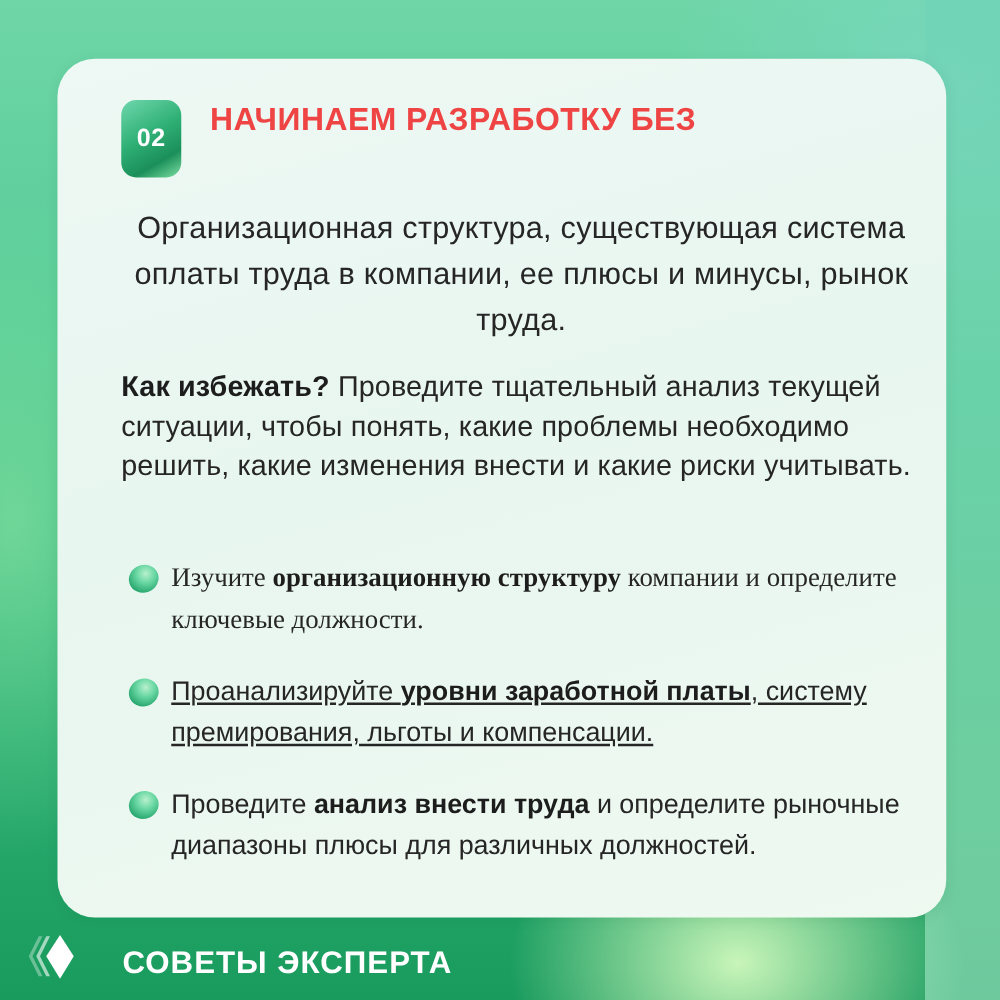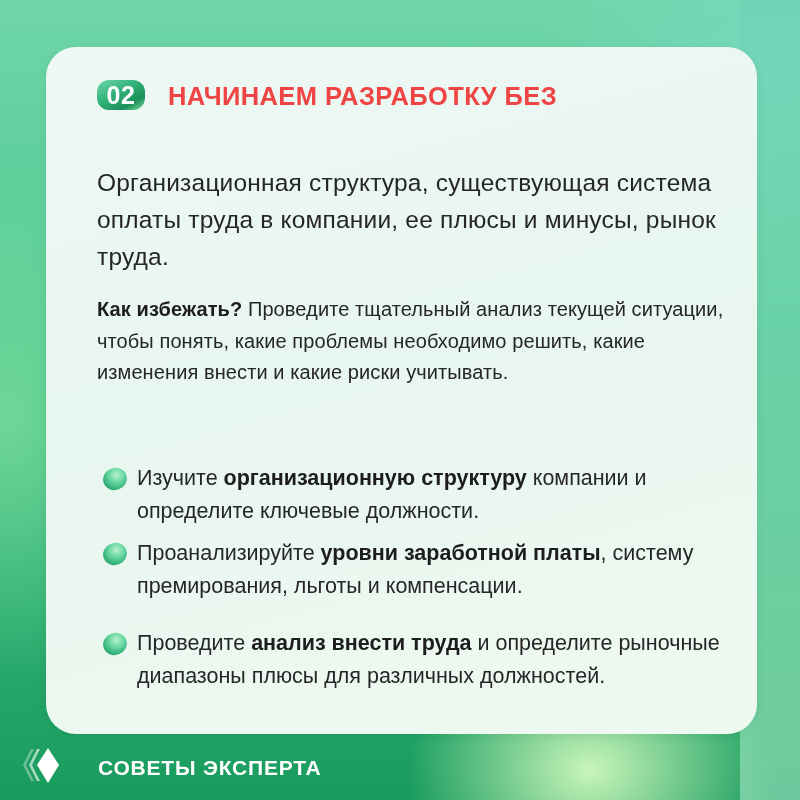--- a/index.html
+++ b/index.html
@@ -17,59 +17,59 @@
       background: linear-gradient(180deg, #6fd2b6 0%, #7bd8b8 40%, #9ee6c0 80%, #a6e9c8 100%);
       opacity: 0.6;
     }
     .card {
       position: absolute; left: 46px; top: 47px; width: 711px; height: 687px;
       border-radius: 30px;
       background: linear-gradient(165deg, #eef8f4 0%, #e8f6f0 45%, #eef9f0 100%);
       box-shadow: 0 2px 10px rgba(0,80,40,0.08);
     }
     .badge {
-      position: absolute; left: 97px; top: 80px; width: 48px; height: 30px;
+      position: absolute; left: 97px; top: 80px; width: 48px; height: 62px;
       border-radius: 12px;
       background: linear-gradient(150deg, #6fd7ad 0%, #2fb075 45%, #1b8f5a 75%, #7ee0a4 100%);
-      color: #ffffff; font-weight: 700; font-size: 25px;
+      color: #ffffff; font-weight: 700; font-size: 20px;
       display: flex; align-items: center; justify-content: center;
       letter-spacing: 0.5px;
     }
     .title {
       position: absolute; left: 168px; top: 80px; width: 560px;
       color: #ef4444; font-weight: 700; font-size: 25.5px; line-height: 32px;
       letter-spacing: 0.4px; text-transform: uppercase;
     }
     .para {
       position: absolute; left: 97px; width: 640px;
       color: #262626;
     }
-    .intro { top: 164px; font-size: 24.5px; line-height: 37px; letter-spacing: 0.2px; }
-    .avoid { top: 294px; font-size: 20px; line-height: 31.5px; letter-spacing: 0.1px; }
+    .intro { top: 164px; font-size: 24.5px; line-height: 37px; letter-spacing: 0.2px; text-align: center; }
+    .avoid { top: 294px; font-size: 23px; line-height: 31.5px; letter-spacing: 0.1px; }
     .avoid b { font-weight: 700; color: #1d1d1d; }
     .bullets { position: absolute; left: 97px; top: 446px; width: 650px; }
     .bullet {
       position: absolute; left: 0; width: 650px;
       font-size: 21.5px; line-height: 33px; color: #262626;
       padding-left: 40px; box-sizing: border-box;
     }
     .bullet b { font-weight: 700; color: #1d1d1d; }
     .dot {
       position: absolute; left: 6px; top: 6px; width: 24px; height: 22px;
       border-radius: 50%;
       background: radial-gradient(circle at 62% 35%, #b8f0cc 0%, #6bd8a4 35%, #2aa870 75%, #17804f 100%);
       transform: rotate(-20deg);
     }
-    .b1 { top: 16px; }
-    .b2 { top: 91px; }
+    .b1 { top: 0; font-family: Liberation Serif, serif; }
+    .b2 { top: 91px; text-decoration: underline; }
     .b3 { top: 181px; }
     .footer-logo { position: absolute; left: 22px; top: 743px; width: 42px; height: 44px; }
     .footer-text {
       position: absolute; left: 98px; top: 756px;
-      color: #ffffff; font-weight: 700; font-size: 21px; letter-spacing: 0.8px;
+      color: #ffffff; font-weight: 700; font-size: 25px; letter-spacing: 0.8px;
     }
   </style>
 </head>
 <body>
 
 <div class="bg-right"></div>
 
 <div class="card"></div>
 
 <div class="badge">

